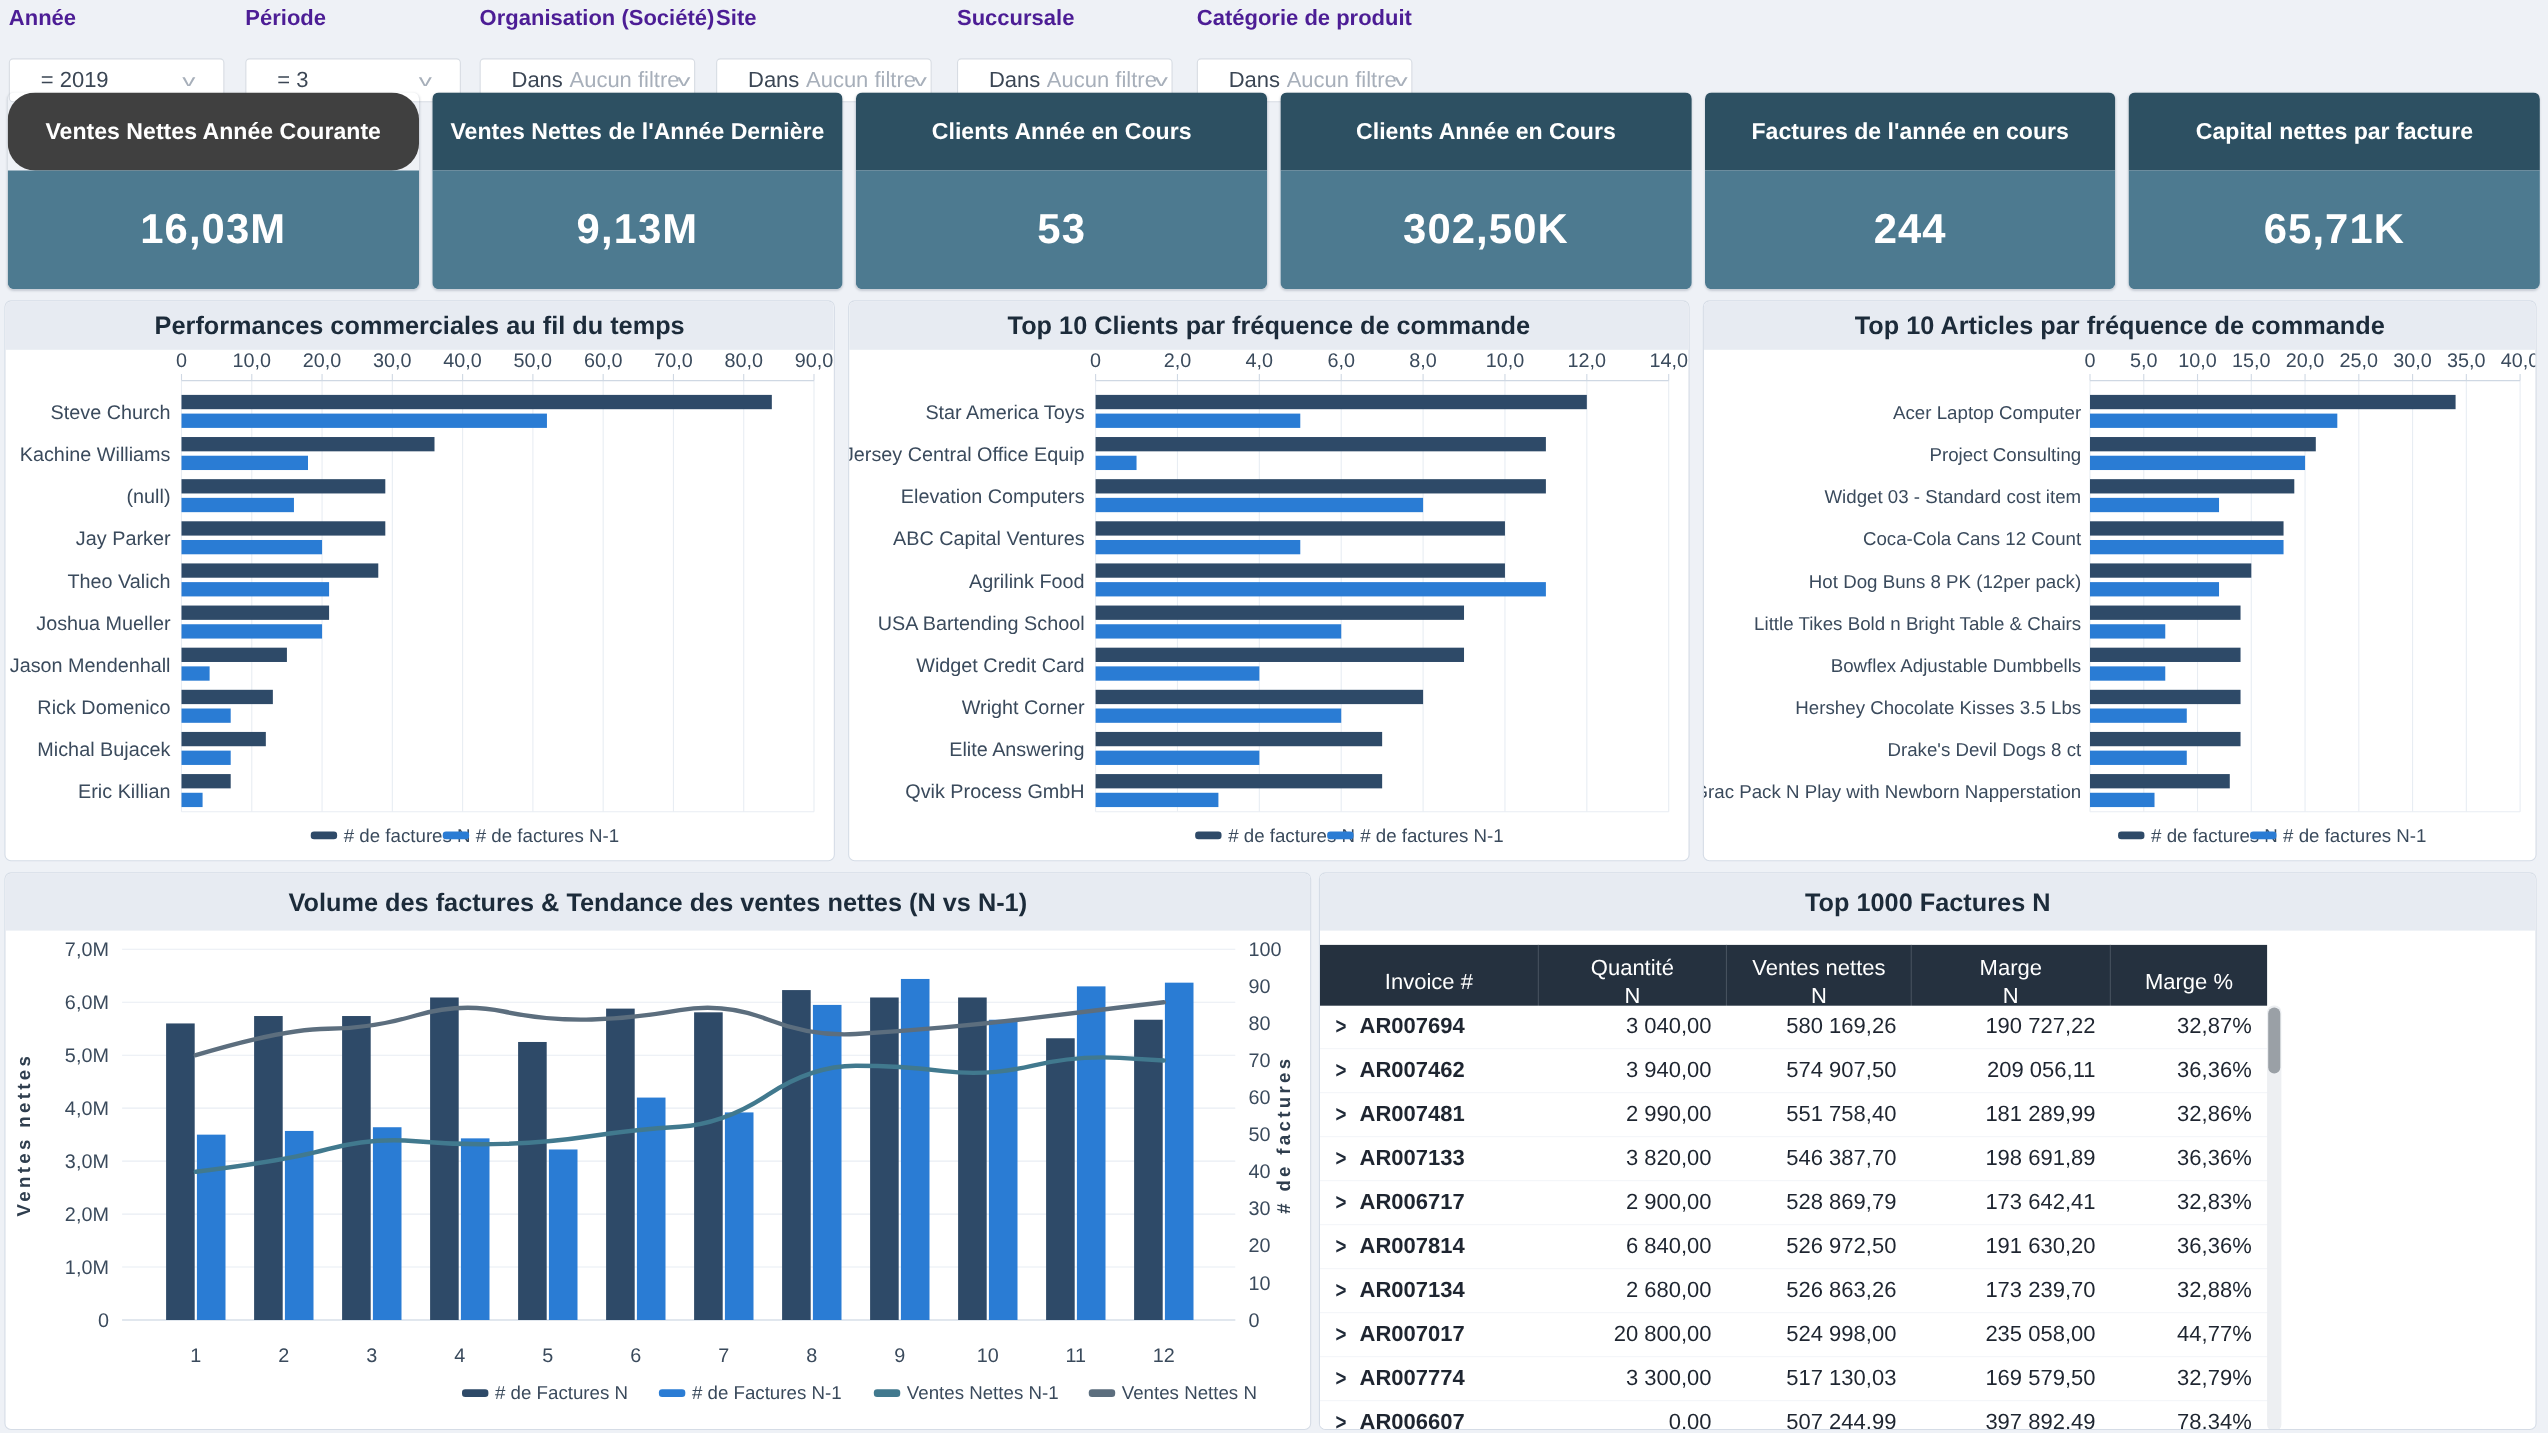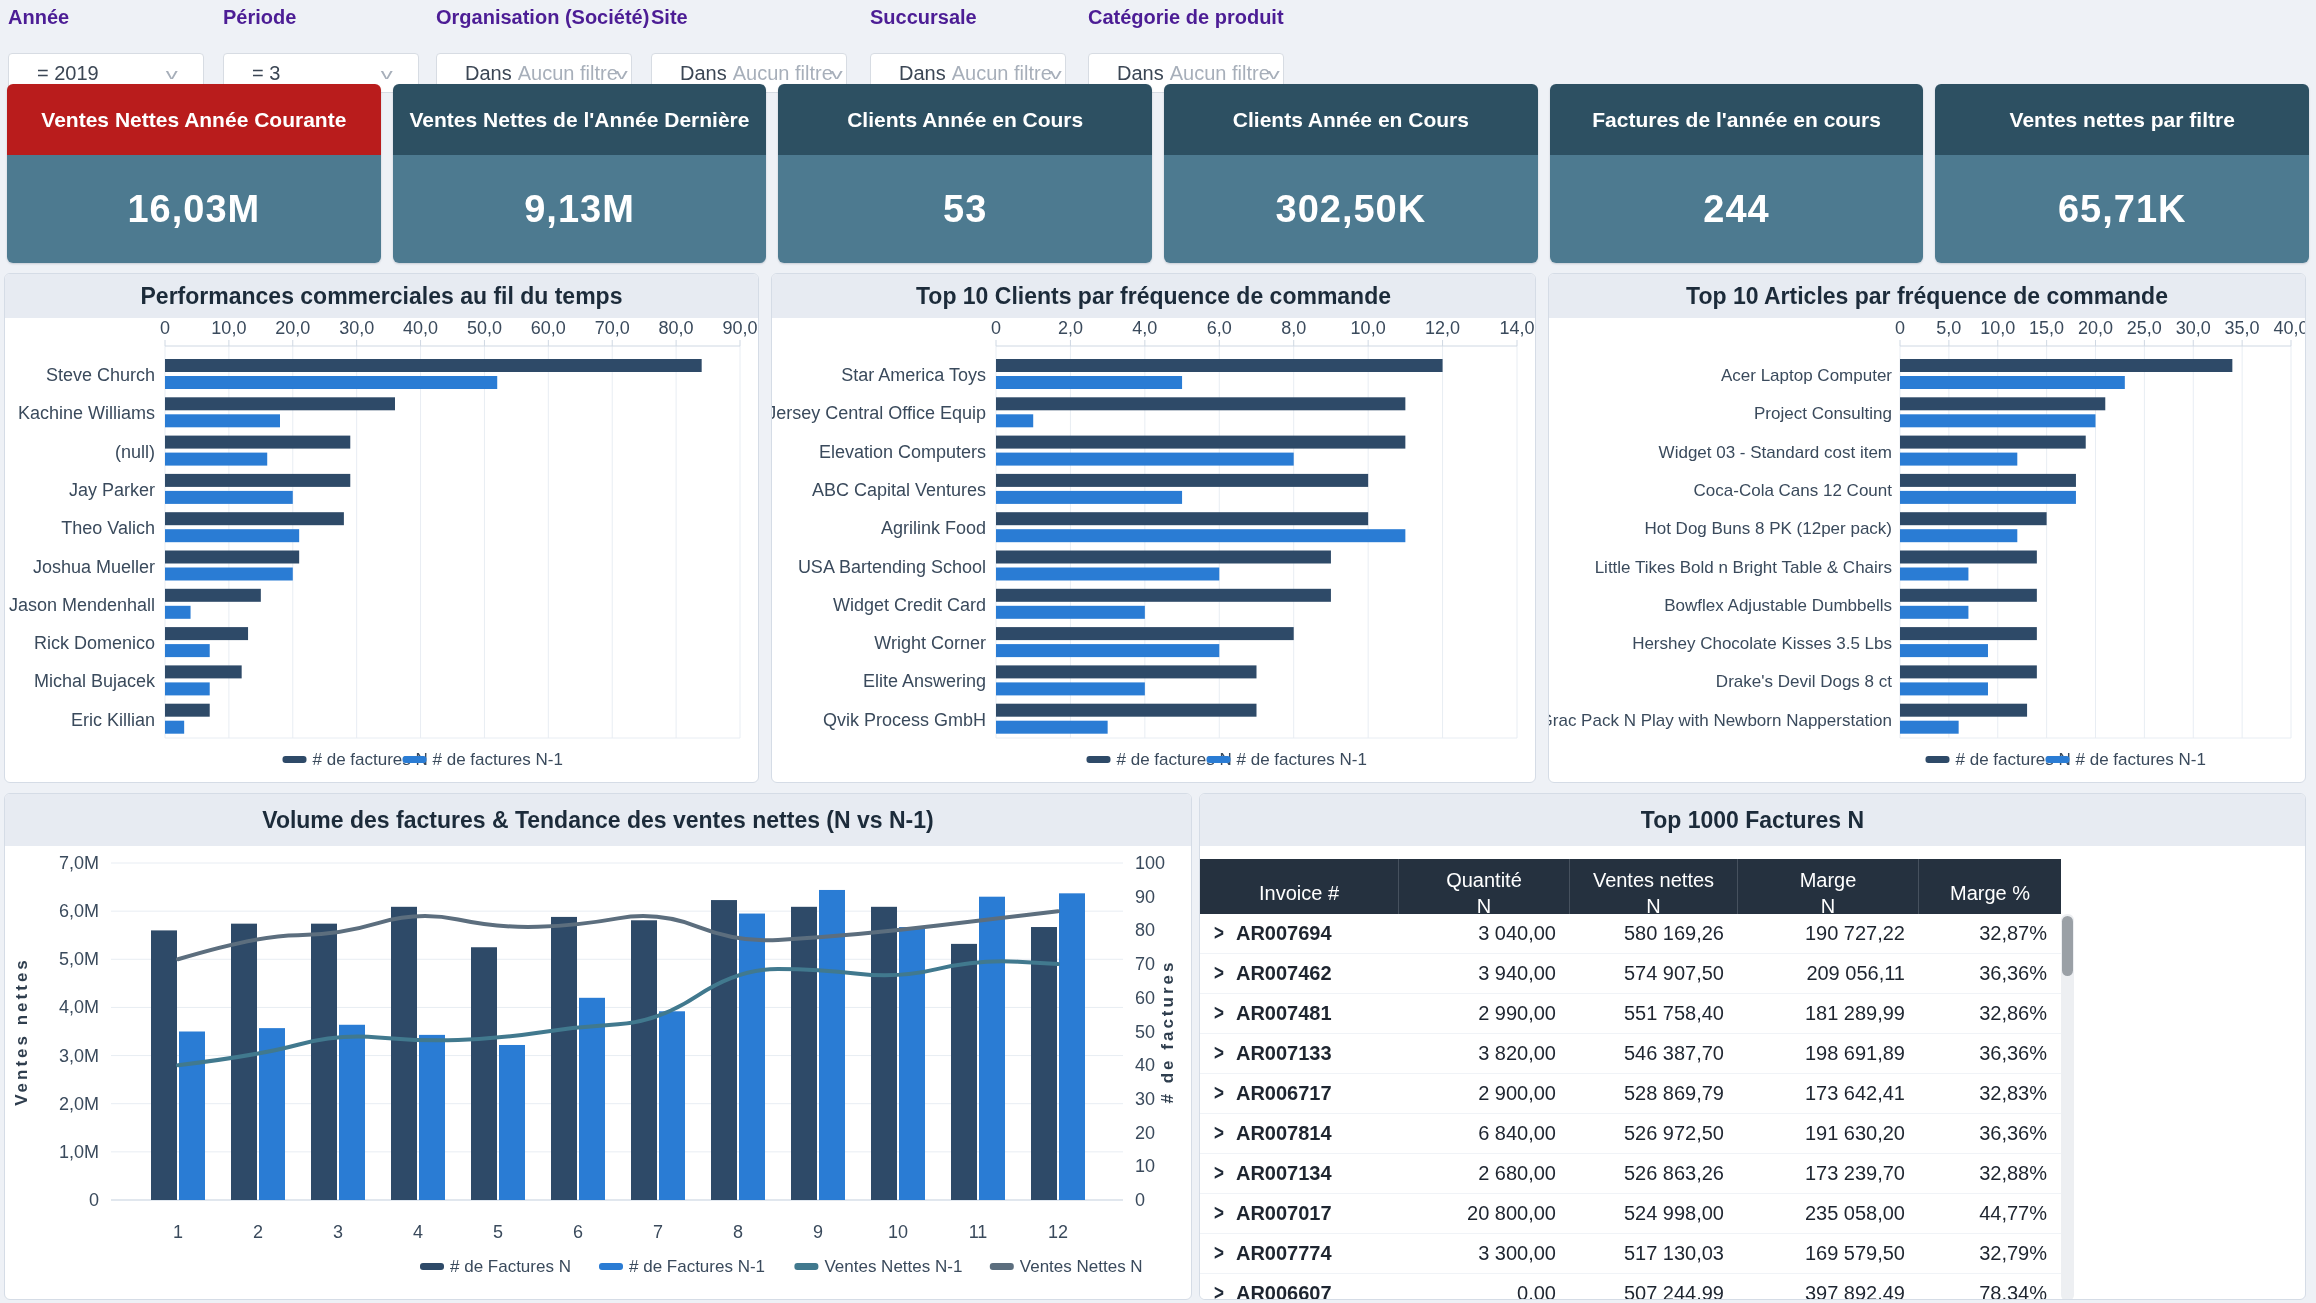--- a/index.html
+++ b/index.html
@@ -99,41 +99,41 @@
     <div class="fselect">
       <span class="fval">Dans</span>
       <span class="fmuted">Aucun filtre</span>
       <span class="chev">v</span>
     </div>
   </div>
 </div>
 
 <div class="kpis">
   <div class="kpi">
-    <div class="kpi-head" style="background: #b91c1c;">Ventes Nettes Année Courante</div>
+    <div class="kpi-head" style="background: #404040; border-radius: 25px;">Ventes Nettes Année Courante</div>
     <div class="kpi-body" style="background: rgb(77, 122, 144);">16,03M</div>
   </div>
   <div class="kpi">
     <div class="kpi-head" style="background: rgb(45, 80, 98);">Ventes Nettes de l'Année Dernière</div>
     <div class="kpi-body" style="background: rgb(77, 122, 144);">9,13M</div>
   </div>
   <div class="kpi">
     <div class="kpi-head" style="background: rgb(45, 80, 98);">Clients Année en Cours</div>
     <div class="kpi-body" style="background: rgb(77, 122, 144);">53</div>
   </div>
   <div class="kpi">
     <div class="kpi-head" style="background: rgb(45, 80, 98);">Clients Année en Cours</div>
     <div class="kpi-body" style="background: rgb(77, 122, 144);">302,50K</div>
   </div>
   <div class="kpi">
     <div class="kpi-head" style="background: rgb(45, 80, 98);">Factures de l'année en cours</div>
     <div class="kpi-body" style="background: rgb(77, 122, 144);">244</div>
   </div>
   <div class="kpi">
-    <div class="kpi-head" style="background: rgb(45, 80, 98);">Ventes nettes par filtre</div>
+    <div class="kpi-head" style="background: rgb(45, 80, 98);">Capital nettes par facture</div>
     <div class="kpi-body" style="background: rgb(77, 122, 144);">65,71K</div>
   </div>
 </div>
 
 <div class="panel" style="left:4px;top:273px;width:755px;height:510px">
   <div class="panel-head">Performances commerciales au fil du temps</div>
   <svg id="hbar0" width="753" height="464">
       <line x1="160" y1="28" x2="160" y2="420" stroke="#e8edf3" stroke-width="1"></line>
       <line x1="160" y1="22" x2="160" y2="28" stroke="#cfd8e3" stroke-width="1"></line>
       <text x="160" y="16" text-anchor="middle" class="tick">0</text>

